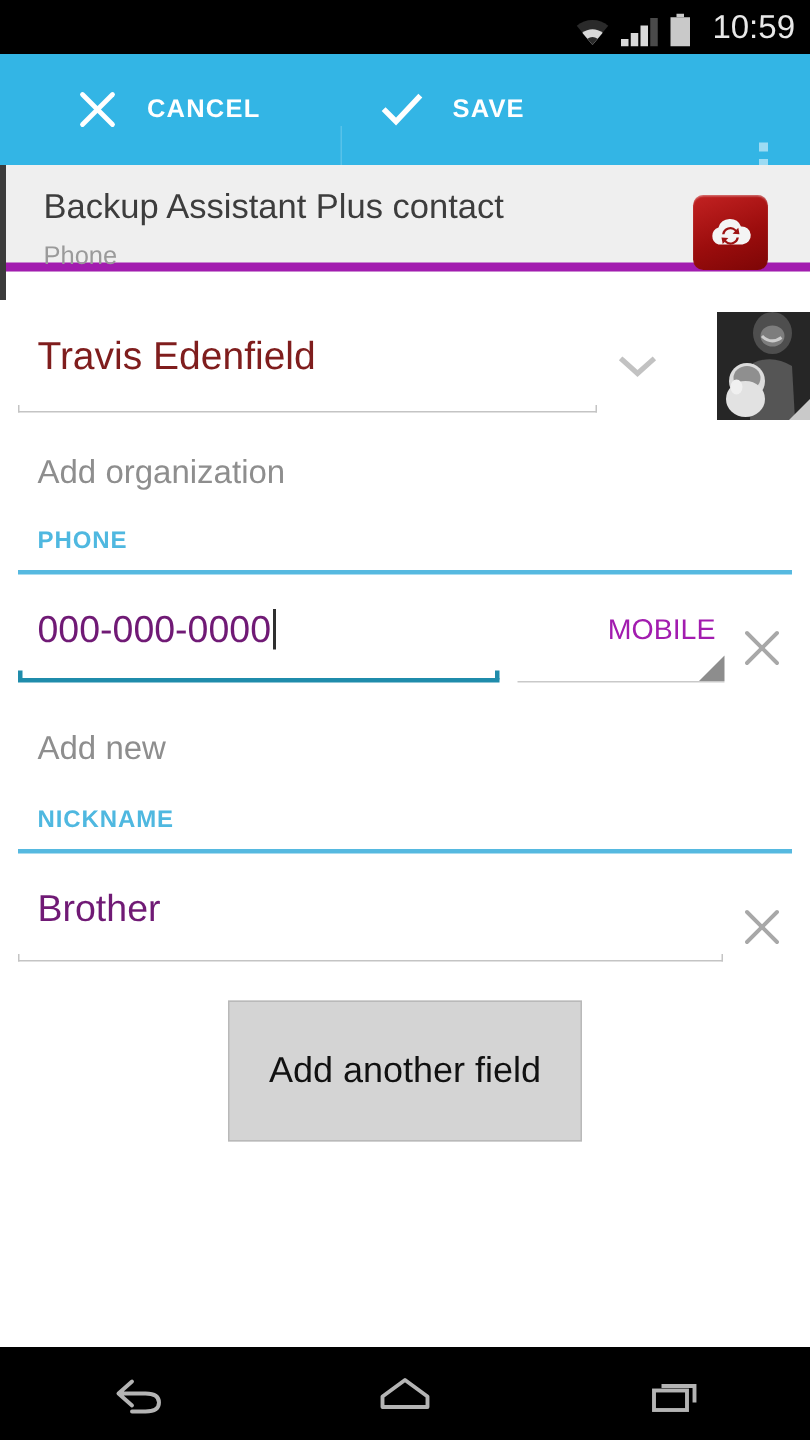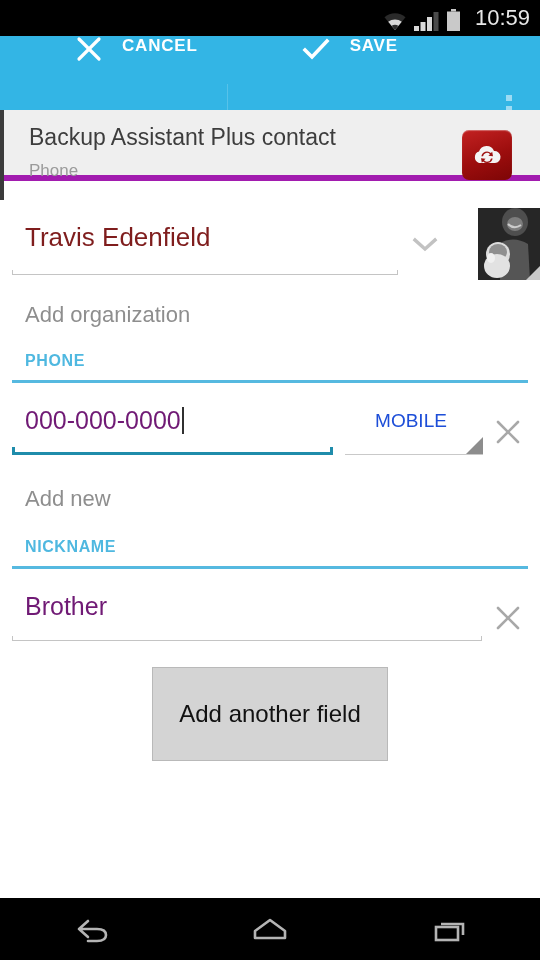--- a/index.html
+++ b/index.html
@@ -46,24 +46,23 @@
   .action-bar {
     position: absolute;
     top: 36px; left: 0;
     width: 540px; height: 74px;
     background: #33b5e5;
     display: flex;
     align-items: center;
   }
   .action-btn {
     display: flex;
-    align-items: flex-start;
+    align-items: center;
     height: 74px;
     cursor: pointer;
-    margin-left: 24px;
   }
   .action-cancel { padding-left: 52px; }
   .action-save { padding-left: 80px; }
   .action-label {
     color: #ffffff;
     font-size: 17px;
     font-weight: bold;
     letter-spacing: 0.8px;
     margin-left: 20px;
   }
@@ -261,23 +260,23 @@
   .field-underline::after { right: 0; }
 
   .type-spinner {
     position: absolute;
     left: 345px; top: 20px;
     width: 138px;
     cursor: pointer;
   }
   .type-label {
     display: block;
-    text-align: center;
+    text-align: right;
     font-size: 19px;
-    color: #1d4ed8;
+    color: #a21caf;
     padding-right: 6px;
   }
   .spinner-rule {
     position: absolute;
     left: 0; top: 44px;
     width: 138px; height: 1px;
     background: #c9c9c9;
   }
   .spinner-arrow {
     position: absolute;

